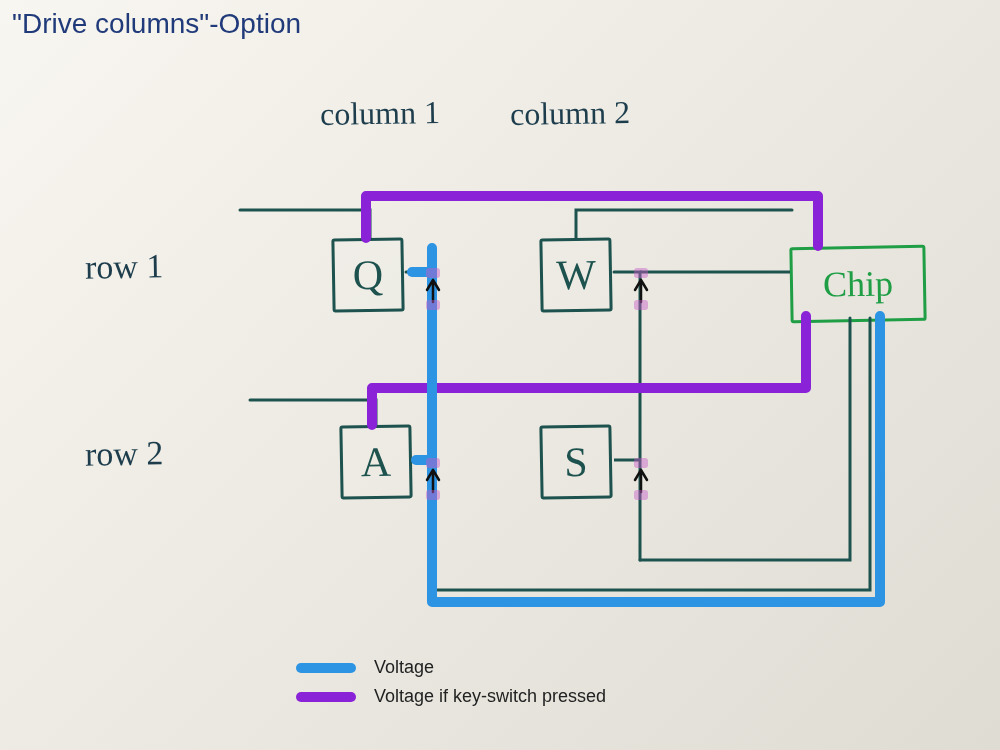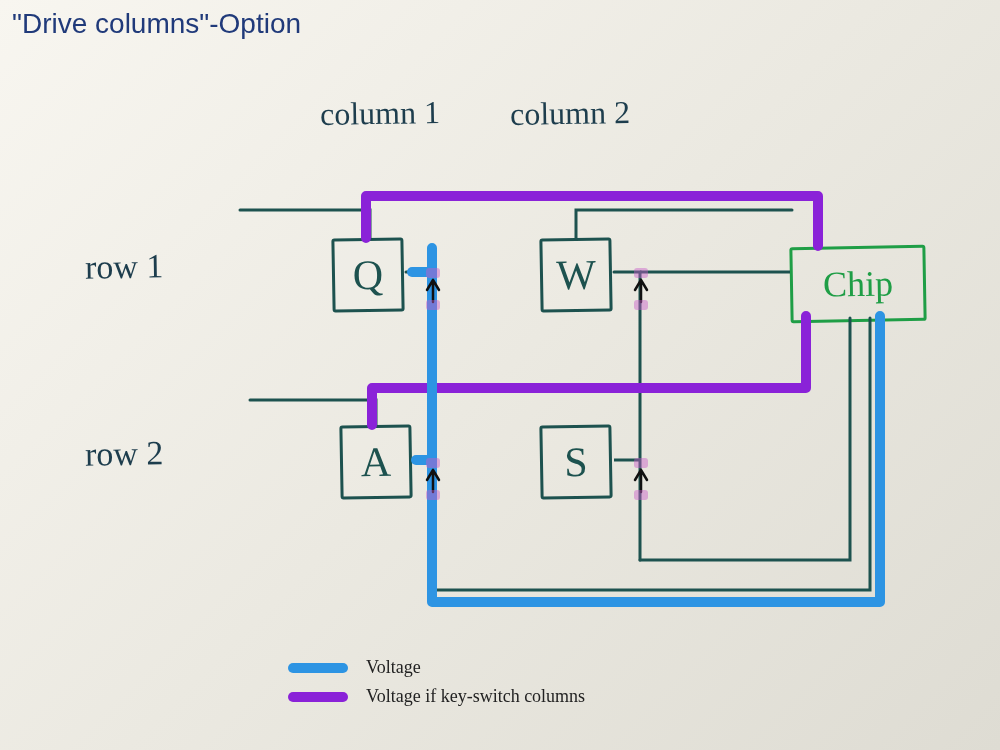--- a/index.html
+++ b/index.html
@@ -79,23 +79,22 @@
   .diode-pad {
     position:absolute;
     width:14px; height:10px;
     background: rgba(200,90,200,0.45);
     border-radius:3px;
   }
 
   
   .legend {
     position: absolute;
-    left: 288px;
+    left: 296px;
     bottom: 35px;
-    font-family: Liberation Serif, serif;
   }
   .legend-row {
     display: flex;
     align-items: center;
     margin-bottom: 8px;
     font-size: 18px;
     color: #222;
   }
   .legend-swatch {
     width: 60px;
@@ -193,15 +192,15 @@
 <div class="diode-pad" style="left:634px; top:458px"></div>
 <div class="diode-pad" style="left:634px; top:490px"></div>
 
 <div class="legend">
   <div class="legend-row">
     <div class="legend-swatch" style="background:#2d94e3"></div>
     <span>Voltage</span>
   </div>
   <div class="legend-row">
     <div class="legend-swatch" style="background:#8a22d8"></div>
-    <span>Voltage if key-switch columns</span>
+    <span>Voltage if key-switch pressed</span>
   </div>
 </div>
 
 </body></html>

